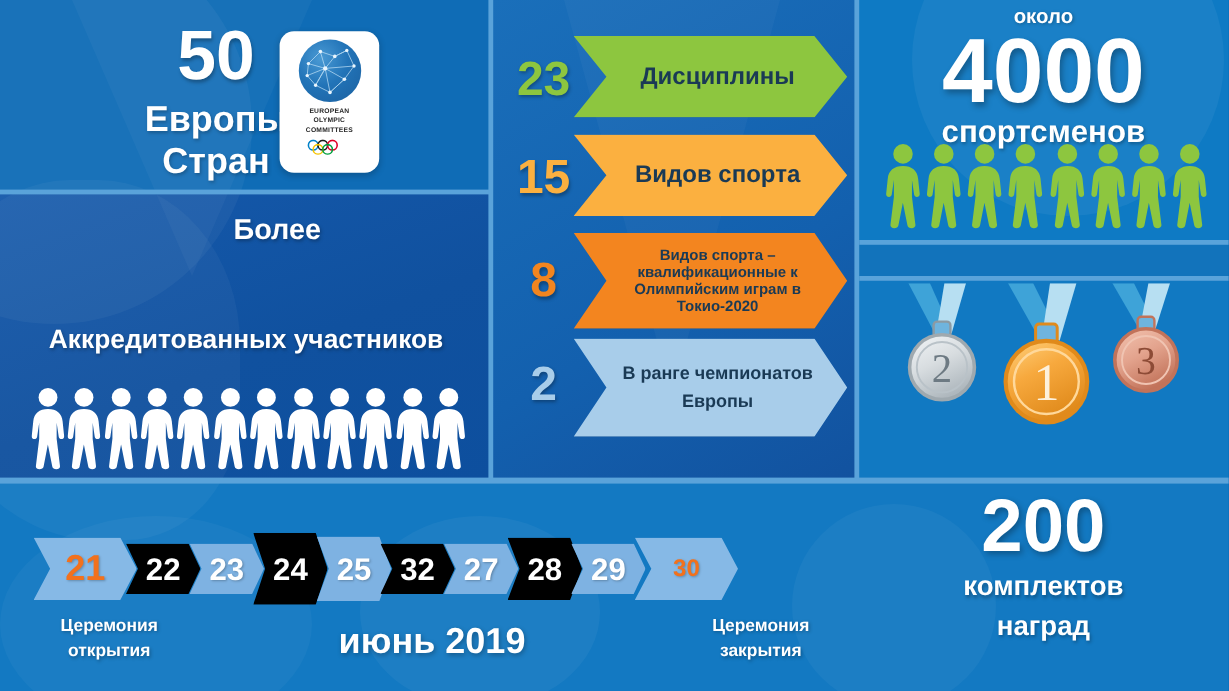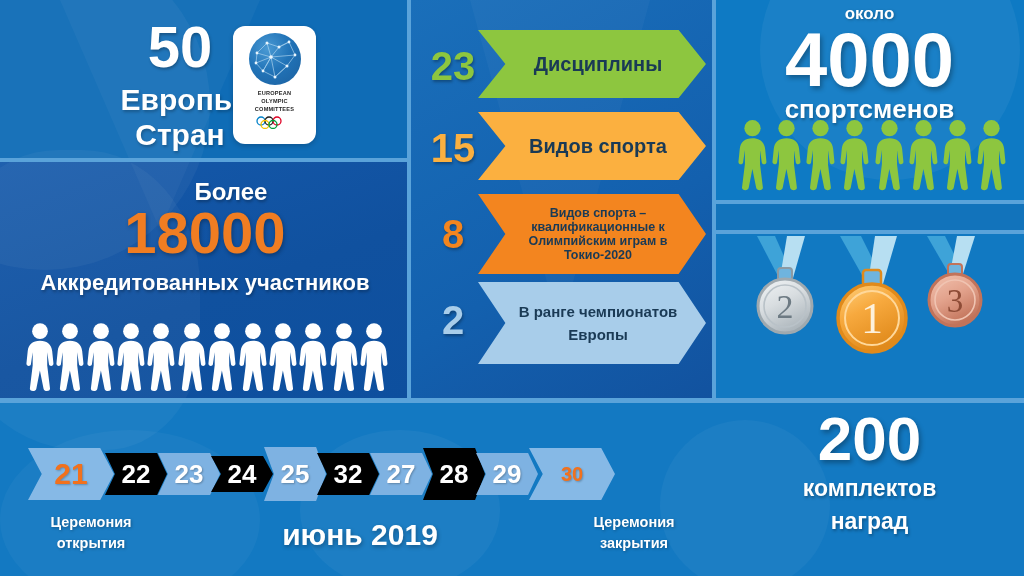--- a/index.html
+++ b/index.html
@@ -252,21 +252,20 @@
         <circle cx="8" cy="5" r="4" stroke="#0081C8"></circle>
         <circle cx="16" cy="5" r="4" stroke="#1d1d1b"></circle>
         <circle cx="24" cy="5" r="4" stroke="#DF0024"></circle>
         <circle cx="12" cy="8.5" r="4" stroke="#F4C300"></circle>
         <circle cx="20" cy="8.5" r="4" stroke="#009F3D"></circle>
       </g>
     </svg>
   </div>
 
   <div class="bolee">Более</div>
-  <div class="n18000">18000</div>
   <div class="akkred">Аккредитованных участников</div>
 
   <div class="people-white">
       <svg viewBox="0 0 26 64" width="28" height="72" class="person">
         <g fill="#ffffff">
           <circle cx="13" cy="8" r="7.3"></circle>
           <path d="M13 17 C6.2 17 2.2 20.5 1.6 26.5 L0.4 38 C0.2 40.6 4.2 41.2 4.6 38.4 L6.2 27.6 L6.2 40 L3.6 61.2 C3.3 64.2 9.2 64.4 9.6 61.4 L12.9 44.5 L16.3 61.4 C16.7 64.4 22.6 64.2 22.3 61.2 L19.7 40 L19.7 27.6 L21.3 38.4 C21.7 41.2 25.7 40.6 25.5 38 L24.3 26.5 C23.7 20.5 19.7 17 13 17 Z"></path>
         </g>
       </svg>
       <svg viewBox="0 0 26 64" width="28" height="72" class="person">
@@ -467,21 +466,21 @@
   <div class="cal">
       <div class="day orange edge" style="width: 86px; font-size: 30px; margin-left: 0px; height: 52px;">
         <span>21</span>
       </div>
       <div class="day alt" style="width: 62px; font-size: 26px; margin-left: -9px; height: 42px; align-self: center;">
         <span>22</span>
       </div>
       <div class="day" style="width: 62px; font-size: 26px; margin-left: -9px; height: 42px; align-self: center;">
         <span>23</span>
       </div>
-      <div class="day alt" style="width: 62px; font-size: 26px; margin-left: -9px; height: 36px; align-self: center;">
+      <div class="day alt" style="width: 62px; font-size: 26px; margin-left: -9px; height: 60px; align-self: center;">
         <span>24</span>
       </div>
       <div class="day" style="width: 62px; font-size: 26px; margin-left: -9px; height: 54px; align-self: center;">
         <span>25</span>
       </div>
       <div class="day alt" style="width: 62px; font-size: 26px; margin-left: -9px; height: 42px; align-self: center;">
         <span>32</span>
       </div>
       <div class="day" style="width: 62px; font-size: 26px; margin-left: -9px; height: 42px; align-self: center;">
         <span>27</span>

